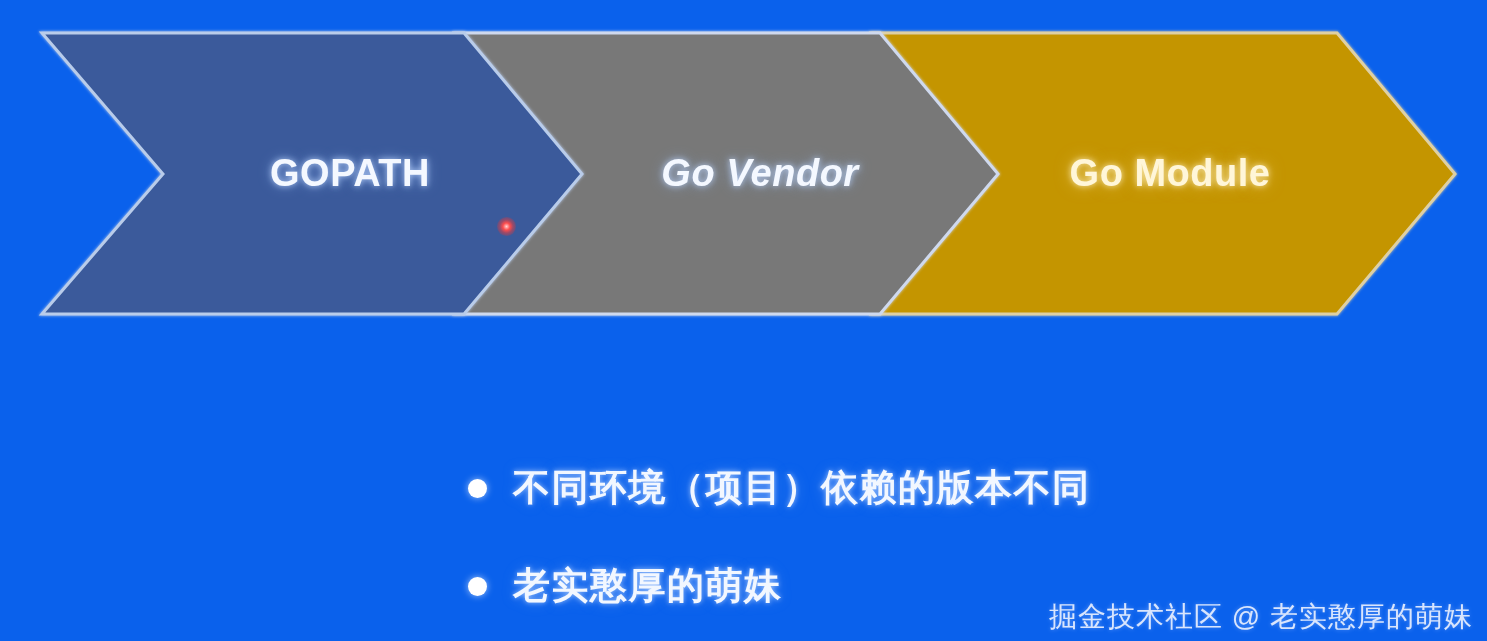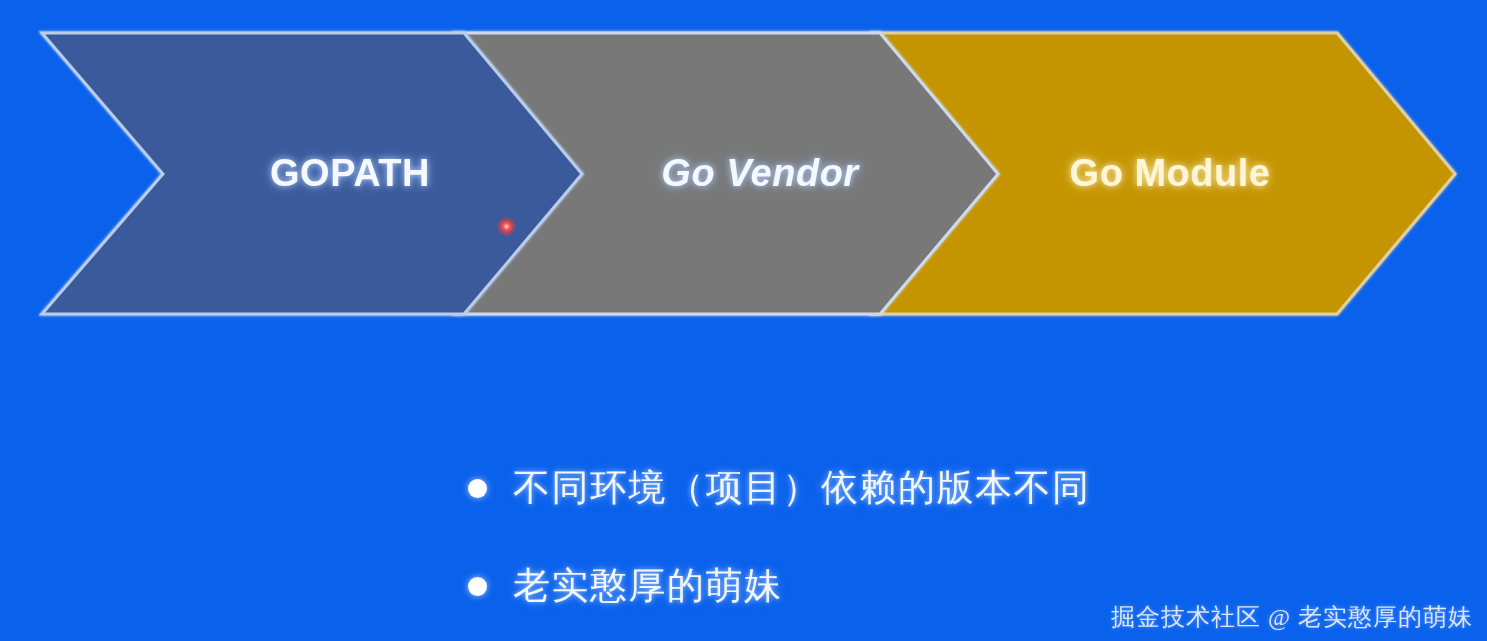--- a/index.html
+++ b/index.html
@@ -96,40 +96,39 @@
     width: 19px;
     height: 19px;
     border-radius: 50%;
     background: #ffffff;
     margin-right: 26px;
     box-shadow: 0 0 7px rgba(215,232,255,0.75);
   }
   .bullet-text {
     font-size: 37px;
     line-height: 44px;
-    font-weight: 400;
+    font-weight: 700;
     color: #f2f7ff;
     letter-spacing: 1.5px;
     white-space: nowrap;
     text-shadow: 0 0 5px rgba(185,212,255,0.8), 0 0 13px rgba(150,190,255,0.4);
   }
 
   
   #watermark {
     position: absolute;
     right: 14px;
     bottom: 7px;
-    font-size: 24px;
+    font-size: 28px;
     line-height: 34px;
     letter-spacing: 1px;
     color: #e9f0ff;
     white-space: nowrap;
     opacity: 0.93;
     text-shadow: 0 0 4px rgba(160,195,255,0.6);
-    font-family: Liberation Serif, serif;
   }
 </style>
 </head>
 <body>
 
 <div id="slide">
 
   <div id="chevron-band">
     <svg id="chevron-svg" viewBox="0 0 1487 340" xmlns="http://www.w3.org/2000/svg">
       <defs>

